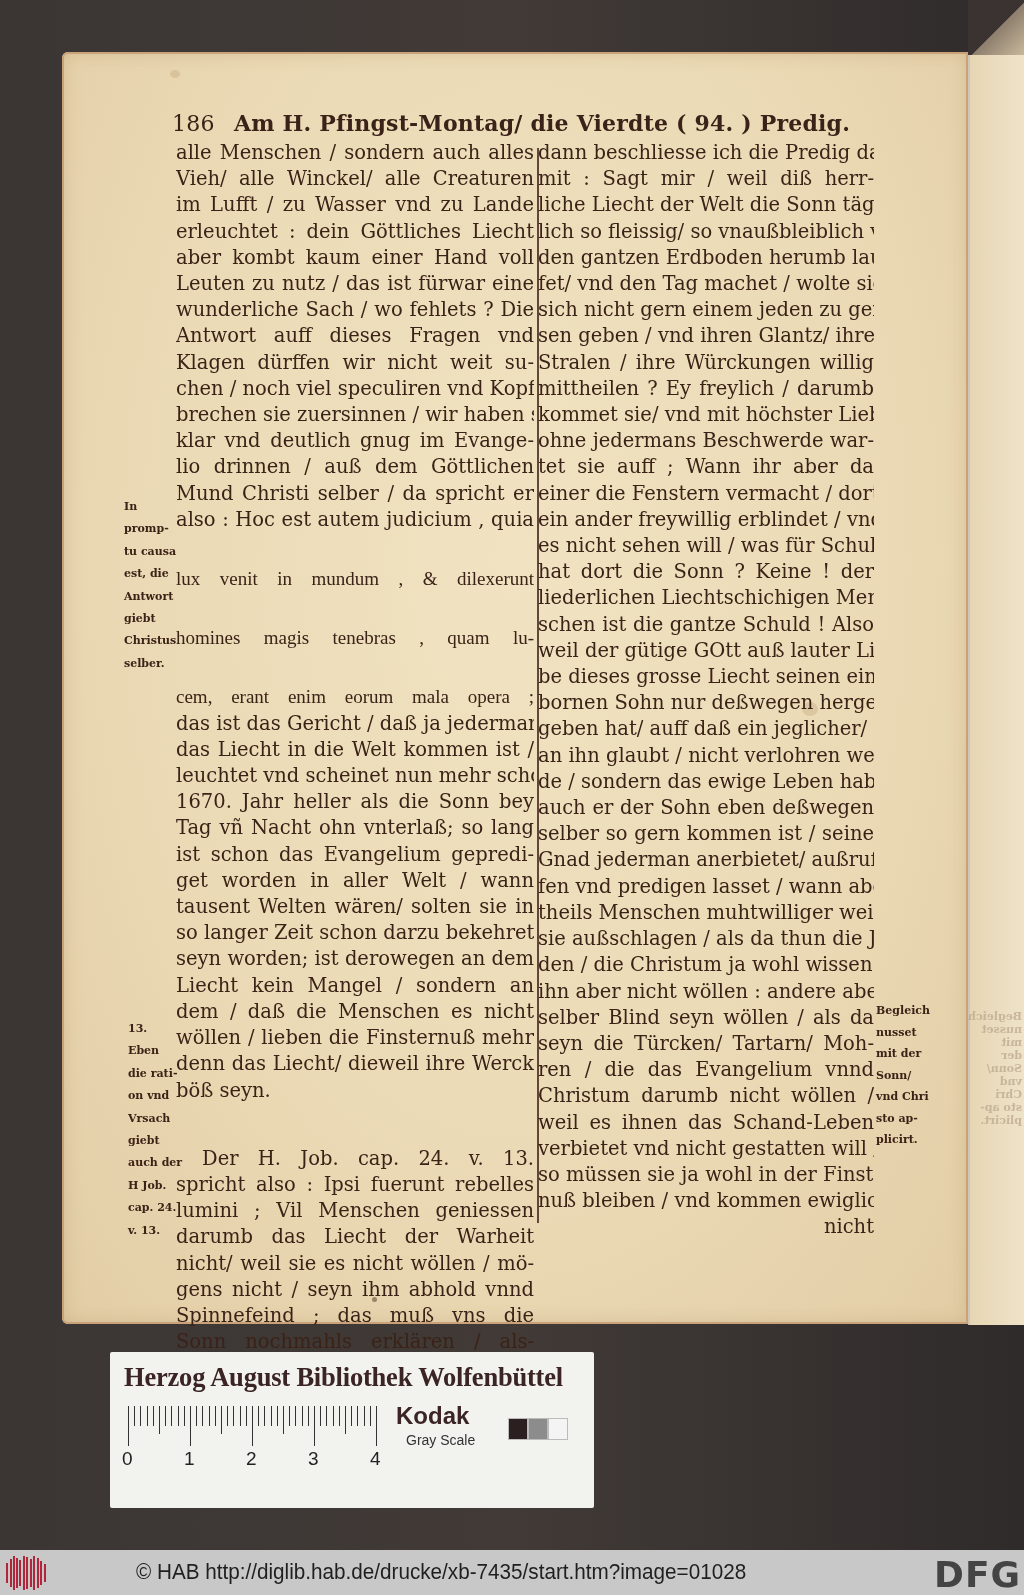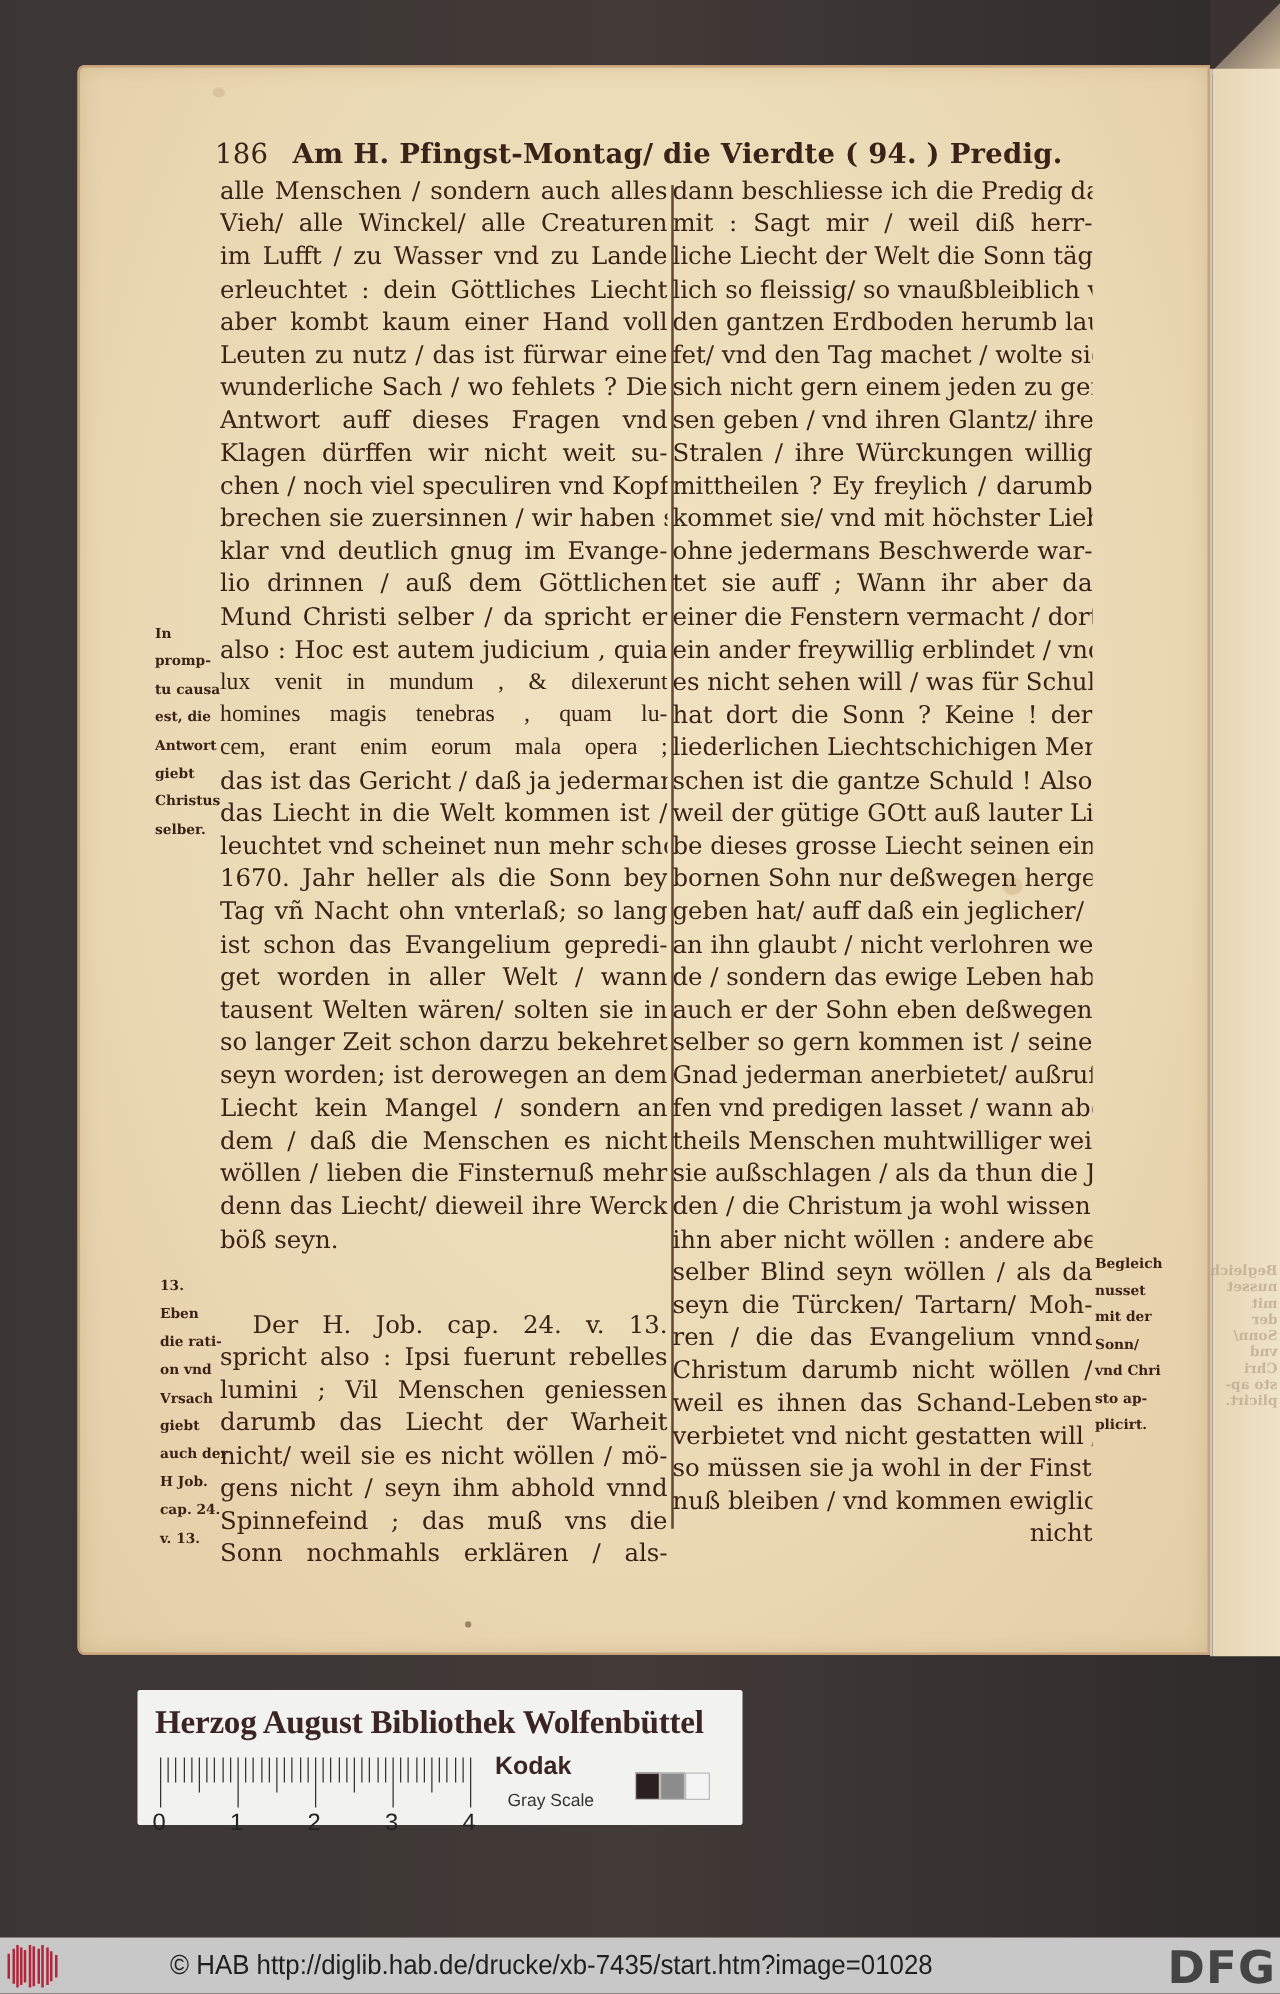--- a/index.html
+++ b/index.html
@@ -41,48 +41,48 @@
   .col {
     position: absolute; font-family: "DejaVu Serif", serif; color: #3b2217;
     font-size: 19.5px; line-height: 26.2px; white-space: nowrap;
   }
   .col .ln { display: block; text-align: justify; text-align-last: justify; overflow: hidden; }
   .col .ln.last { text-align-last: left; }
   .col .ln.right { text-align: right; text-align-last: right; }
   .col-left { left: 176px; top: 140px; width: 358px; }
   .col-right { left: 538px; top: 140px; width: 336px; }
   .col-left .ln.indent { padding-left: 26px; margin-top: 42px; }
-  .latin { font-family: "Liberation Serif", serif; font-size: 19px; }
+  .latin { font-family: "Liberation Serif", serif; font-size: 19px; margin-top: 33px; }
   .rule {
     position: absolute; left: 537px; top: 148px; width: 2px; height: 1075px;
     background: #4a2c20; opacity: .85;
   }
   .margin-note {
     position: absolute; font-family: "DejaVu Serif", serif; color: #3b2217;
     font-size: 11px; line-height: 22.4px; font-weight: bold; white-space: nowrap;
   }
   .mn1 { left: 124px; top: 496px; width: 70px; }
   .mn2 { left: 128px; top: 1018px; width: 70px; }
   .mn3 { left: 876px; top: 1000px; width: 70px; line-height: 21.5px; }
   .spot { position: absolute; border-radius: 50%; background: rgba(150,110,60,.18); }
 
   .card {
-    position: absolute; left: 110px; top: 1352px; width: 484px; height: 108px;
+    position: absolute; left: 110px; top: 1352px; width: 484px; height: 156px;
     background: #f2f2ef; border-radius: 2px;
   }
   .card-title {
     position: absolute; left: 14px; top: 10px; font-family: "Liberation Serif", serif;
     font-weight: bold; font-size: 26.5px; color: #3a2424; letter-spacing: -0.2px; white-space: nowrap;
   }
   .ruler { position: absolute; left: 18px; top: 54px; width: 248px; height: 40px; }
   .tick { position: absolute; top: 0; width: 1px; background: #333; }
   .ruler-num { position: absolute; top: 96px; font-family: "Liberation Sans", sans-serif; font-size: 19px; color: #222; }
   .kodak {
     position: absolute; left: 286px; top: 50px; font-family: "Liberation Sans", sans-serif;
-    font-weight: bold; font-size: 20px; color: #3a2424;
+    font-weight: bold; font-size: 24px; color: #3a2424;
   }
   .grayscale-label {
     position: absolute; left: 296px; top: 80px; font-family: "Liberation Sans", sans-serif;
     font-size: 14px; color: #333;
   }
   .swatches { position: absolute; left: 398px; top: 66px; height: 20px; display: flex; }
   .swatch { width: 18px; height: 20px; }
 
   .footer {
     position: absolute; left: 0; top: 1550px; width: 1024px; height: 45px;

